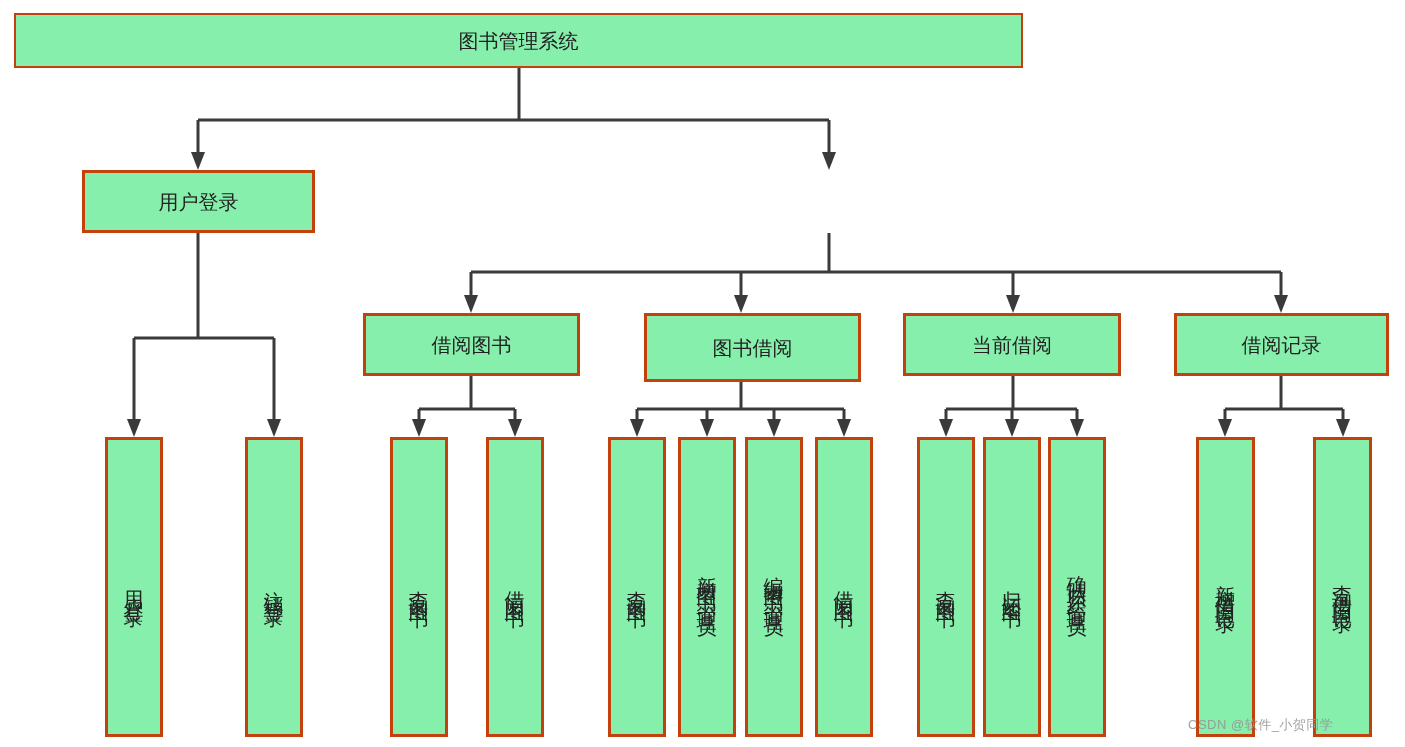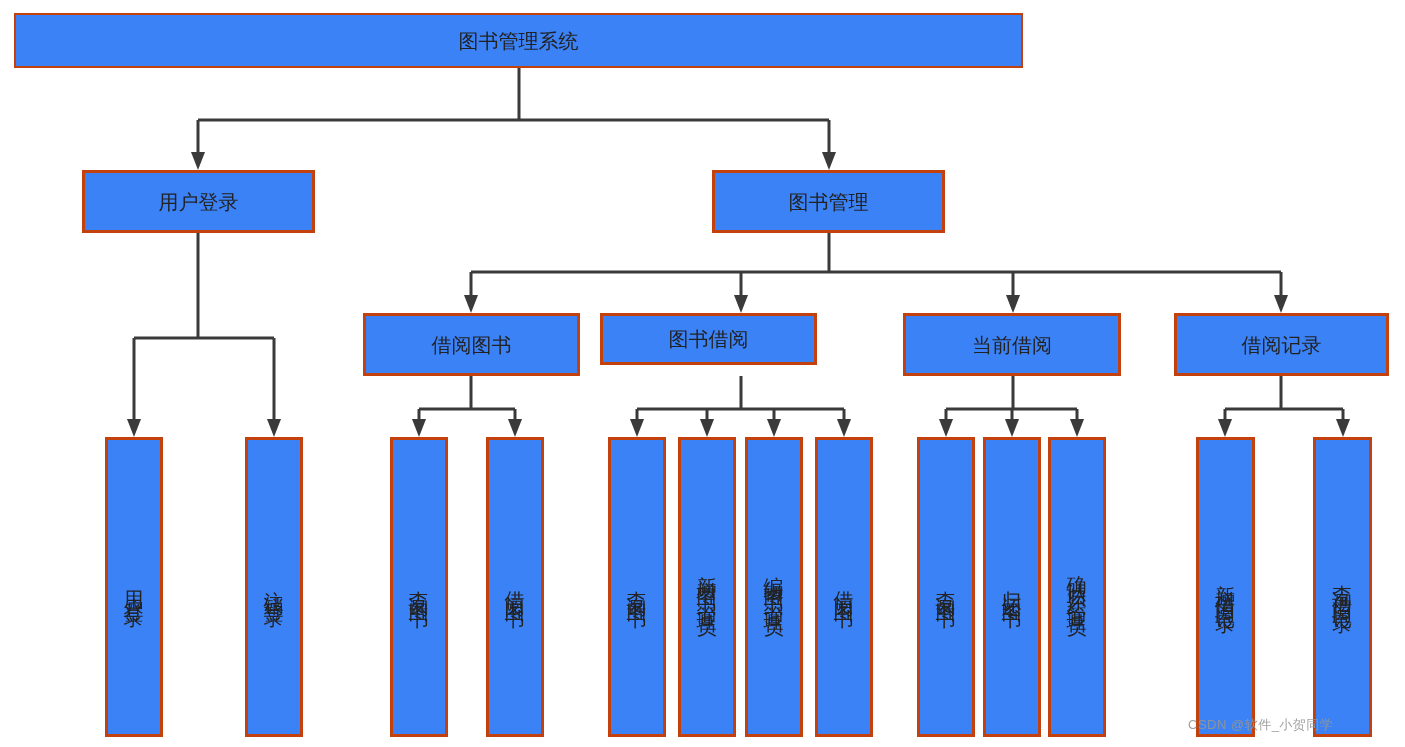--- a/index.html
+++ b/index.html
@@ -18,21 +18,21 @@
   #connectors {
     position: absolute;
     left: 0; top: 0;
     width: 1405px;
     height: 747px;
     z-index: 1;
   }
   .node {
     position: absolute;
     box-sizing: border-box;
-    background: #3b82f6;
+    background: #86efac;
     border: 3px solid #c2410c;
     display: flex;
     align-items: center;
     justify-content: center;
     color: #222222;
     font-size: 20px;
     z-index: 2;
     line-height: 1;
   }
   .node.root-box { border-width: 2px; }
@@ -106,28 +106,25 @@
     </g>
   </svg>
 
   <div class="node root-box" style="left:14px;top:13px;width:1009px;height:55px">
     <span class="lbl">图书管理系统</span>
   </div>
 
   <div class="node" style="left:82px;top:170px;width:233px;height:63px">
     <span class="lbl">用户登录</span>
   </div>
-  <div class="node" style="left:712px;top:170px;width:233px;height:63px">
-    <span class="lbl">图书管理</span>
-  </div>
 
   <div class="node" style="left:363px;top:313px;width:217px;height:63px">
     <span class="lbl">借阅图书</span>
   </div>
-  <div class="node" style="left:600px;top:313px;width:217px;height:52px">
+  <div class="node" style="left:644px;top:313px;width:217px;height:69px">
     <span class="lbl">图书借阅</span>
   </div>
   <div class="node" style="left:1174px;top:313px;width:215px;height:63px">
     <span class="lbl">借阅记录</span>
   </div>
   <div class="node" style="left:903px;top:313px;width:218px;height:63px">
     <span class="lbl">当前借阅</span>
   </div>
 
   <div class="node v" style="left:105px;top:437px;width:58px;height:300px">

